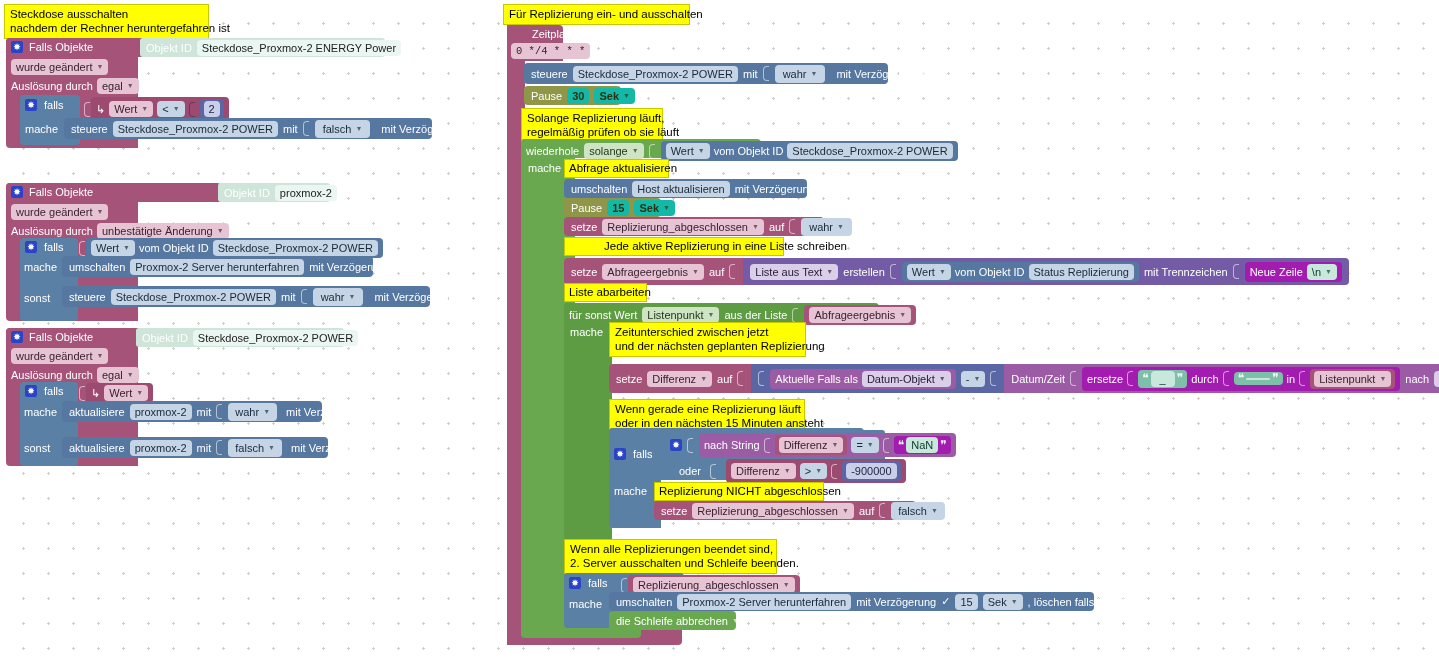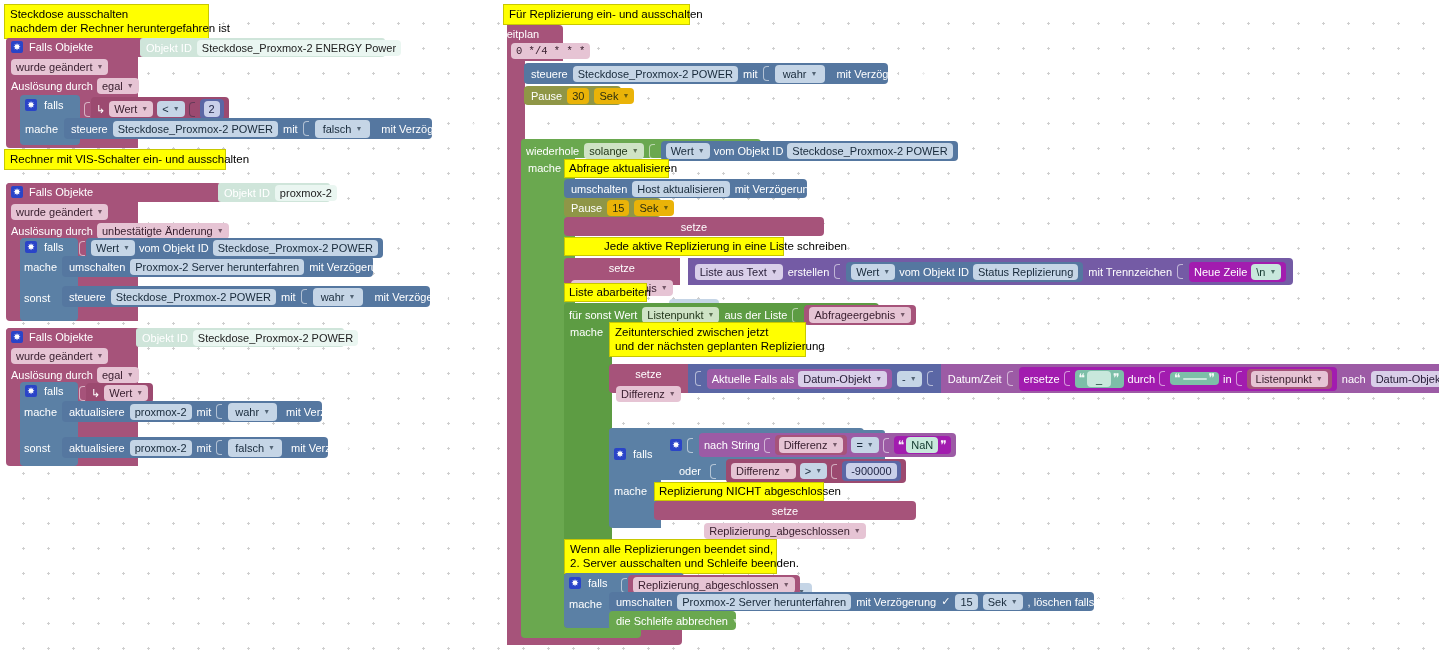--- a/index.html
+++ b/index.html
@@ -29,39 +29,39 @@
   .cmt.sm{font-size:10.5px;line-height:12px;padding:1px 4px 2px 4px;}
 
   
   .c-event{background:#a6537a;}
   .c-event-d{background:#9c4a70;}
   .c-ctrl{background:#5b80a5;}      
   .c-ctrl2{background:#5577a0;}
   .c-loop{background:#6aa84f;}      
   .c-loop2{background:#5d9c43;}
   .c-time{background:#8f9647;}      
-  .c-var{background:#a6537a;flex-direction:column;}
+  .c-var{background:#a6537a;}
   .c-math{background:#5b67a5;}
   .c-text{background:#a21caf;}
   .c-list{background:#745ba5;}
   .c-dt{background:#9c5ba5;}
 
   .blkbody{border-radius:4px;}
 
   
   .fld{
     display:inline-flex;align-items:center;gap:3px;
     background:#ffffff;border-radius:4px;
     padding:1px 5px;color:#222;font-size:11px;line-height:14px;
     white-space:nowrap;
   }
   .fld.on-maroon{background:#e6c4d4;color:#3a2030;}
   .fld.on-blue{background:#c5d5e6;color:#17293a;}
   .fld.on-green{background:#cfe3c5;color:#1f3316;}
-  .fld.on-olive{background:#eab308;color:#2d3010;}
+  .fld.on-olive{background:#14b8a6;color:#2d3010;font-weight:bold;}
   .fld.on-purple{background:#d9cfe9;color:#241a35;}
   .fld.on-teal{background:#c8e8dc;color:#10362c;}
   .fld.on-math{background:#c9cfe9;color:#1b2040;}
   .cap{ 
     font-size:7px;opacity:.65;margin-left:1px;
   }
   .lbl{color:#ffffff;font-size:11px;line-height:14px;white-space:nowrap;}
   .gear{
     width:12px;height:12px;border-radius:2px;background:#2a44c8;
     display:inline-flex;align-items:center;justify-content:center;
@@ -151,21 +151,20 @@
     <span class="lbl">mit</span>
     <span class="sock"></span>
     <span class="fld on-blue" style="padding:2px 8px;">
         <span>falsch</span>
         <span class="cap">▼</span>
       </span>
     <span class="lbl" style="margin-left:6px;">mit Verzögerung</span>
     <span class="chk"></span>
   </div>
 
-  <div class="cmt blk" style="left:4px;top:149px;width:222px;">Rechner mit VIS-Schalter ein- und ausschalten</div>
 
   <div class="blk c-event blkbody" style="left:6px;top:183px;width:132px;height:138px;border-radius:4px 4px 0 4px;"></div>
   <div class="blk c-event" style="left:6px;top:183px;width:215px;height:19px;border-radius:4px 4px 0 0;"></div>
   <div class="blk row" style="left:11px;top:185px;gap:6px;">
     <span class="gear">✸</span>
     <span class="lbl">Falls Objekte</span>
   </div>
   <div class="blk" style="left:218px;top:183px;width:112px;height:19px;background:#cfe5da;border-radius:3px;"></div>
   <div class="blk row" style="left:224px;top:185px;gap:5px;">
     <span style="color:#ffffff;font-size:11px;">Objekt ID</span>
@@ -283,21 +282,21 @@
       </span>
     <span class="lbl" style="margin-left:4px;">mit Verzögerung</span>
     <span class="chk"></span>
   </div>
 
   <div class="cmt blk" style="left:503px;top:4px;width:187px;">Für Replizierung ein- und ausschalten</div>
 
   <div class="blk c-event" style="left:507px;top:25px;width:56px;height:36px;border-radius:4px 4px 0 0;"></div>
   <div class="blk c-event" style="left:507px;top:25px;width:18px;height:620px;"></div>
   <div class="blk c-event" style="left:507px;top:630px;width:175px;height:15px;border-radius:0 0 4px 4px;"></div>
-  <div class="blk lbl" style="left:500px;top:27px;">Zeitplan</div>
+  <div class="blk lbl" style="left:532px;top:27px;">Zeitplan</div>
   <div class="blk fld on-maroon" style="left:511px;top:43px;font-family:'Liberation Mono',monospace;font-size:10.5px;">0 */4 * * *</div>
 
   <div class="blk stmt c-ctrl2" style="left:524px;top:63px;width:364px;height:21px;">
     <span class="lbl">steuere</span>
     <span class="fld on-blue">Steckdose_Proxmox-2 POWER</span>
     <span class="lbl">mit</span>
     <span class="sock"></span>
     <span class="fld on-blue" style="padding:2px 8px;">
         <span>wahr</span>
         <span class="cap">▼</span>
@@ -308,20 +307,22 @@
 
   <div class="blk stmt c-time" style="left:524px;top:86px;width:97px;height:19px;">
     <span class="lbl">Pause</span>
     <span class="fld on-olive">30</span>
     <span class="fld on-olive">
         <span>Sek</span>
         <span class="cap">▼</span>
       </span>
   </div>
 
+  <div class="cmt blk" style="left:521px;top:108px;width:142px;">Solange Replizierung läuft,
+regelmäßig prüfen ob sie läuft</div>
 
   <div class="blk c-loop" style="left:521px;top:139px;width:54px;height:495px;border-radius:4px 0 0 4px;"></div>
   <div class="blk c-loop" style="left:521px;top:139px;width:240px;height:19px;border-radius:4px 4px 0 0;"></div>
   <div class="blk c-loop" style="left:521px;top:628px;width:120px;height:10px;border-radius:0 0 4px 4px;"></div>
   <div class="blk row" style="left:526px;top:141px;gap:5px;">
     <span class="lbl">wiederhole</span>
     <span class="fld on-green">
         <span>solange</span>
         <span class="cap">▼</span>
       </span>
@@ -374,21 +375,21 @@
   <div class="blk row" style="left:564px;top:258px;gap:0;">
     <span class="stmt c-var" style="border-radius:4px 0 0 4px;height:21px;">
       <span class="lbl">setze</span>
       <span class="fld on-maroon">
           <span>Abfrageergebnis</span>
           <span class="cap">▼</span>
         </span>
       <span class="lbl">auf</span>
       <span class="sock"></span>
     </span>
-    <span class="stmt c-list" style="border-radius:0 4px 4px 0;height:21px;margin-left:8px;">
+    <span class="stmt c-list" style="border-radius:0 4px 4px 0;height:21px;">
       <span class="fld on-purple">
           <span>Liste aus Text</span>
           <span class="cap">▼</span>
         </span>
       <span class="lbl">erstellen</span>
       <span class="sock"></span>
       <span class="valblk c-ctrl2" style="gap:4px;">
         <span class="fld on-blue">
             <span>Wert</span>
             <span class="cap">▼</span>
@@ -484,20 +485,22 @@
             </span>
         </span>
       </span>
       <span class="lbl">nach</span>
       <span class="fld on-purple">
           <span>Datum-Objekt</span>
         </span>
     </span>
   </div>
 
+  <div class="cmt blk" style="left:609px;top:399px;width:196px;">Wenn gerade eine Replizierung läuft
+oder in den nächsten 15 Minuten ansteht</div>
 
   <div class="blk c-ctrl" style="left:609px;top:428px;width:52px;height:100px;border-radius:4px 0 0 4px;"></div>
   <div class="blk c-ctrl" style="left:609px;top:428px;width:255px;height:52px;border-radius:4px 4px 0 0;"></div>
   <div class="blk row" style="left:614px;top:447px;gap:7px;">
     <span class="gear">✸</span>
     <span class="lbl">falls</span>
   </div>
   <div class="blk c-ctrl" style="left:665px;top:430px;width:220px;height:48px;border-radius:3px;"></div>
   <div class="blk row" style="left:670px;top:433px;gap:5px;">
     <span class="gear">✸</span>

